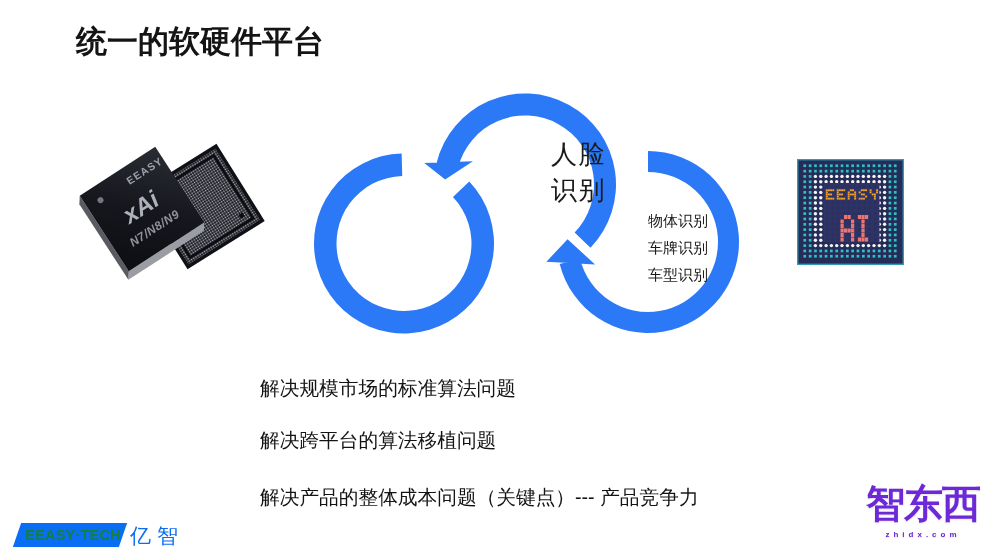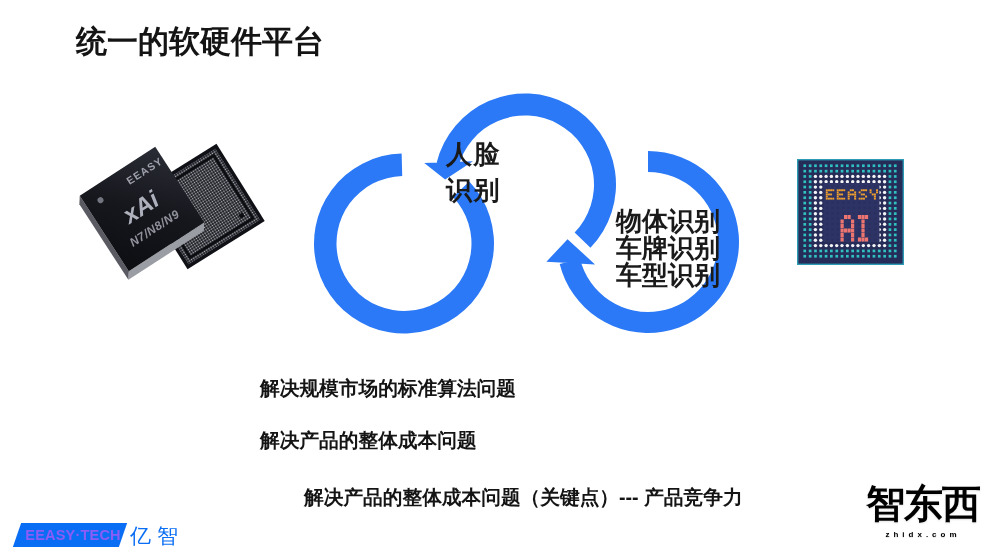--- a/index.html
+++ b/index.html
@@ -3,38 +3,38 @@
 <meta charset="utf-8">
 <style>
   html,body{margin:0;padding:0;}
   body{width:1000px;height:555px;overflow:hidden;background:#ffffff;
        font-family:"Liberation Sans",sans-serif;}
   .stage{position:absolute;left:0;top:0;width:856px;height:555px;background:#ffffff;}
   .abs{position:absolute;}
   .slide-title{left:76px;top:21px;font-size:31px;font-weight:700;color:#141414;
                letter-spacing:0px;white-space:nowrap;}
   
-  .circle-label{position:absolute;text-align:left;color:#1a1a1a;font-weight:700;white-space:pre-line;}
+  .circle-label{position:absolute;text-align:right;color:#1a1a1a;font-weight:400;white-space:pre-line;}
   .lbl-top{left:446px;top:136px;width:160px;font-size:26px;line-height:36px;letter-spacing:1.5px;}
   .lbl-left{left:332px;top:211px;width:140px;font-size:25px;line-height:29px;letter-spacing:0.5px;}
-  .lbl-right{left:616px;top:208px;width:140px;font-size:26px;line-height:26.8px;}
+  .lbl-right{left:568px;top:208px;width:140px;font-size:15px;line-height:26.8px;}
   
-  .bullet{position:absolute;left:260px;font-size:19.7px;font-weight:700;color:#141414;white-space:nowrap;}
+  .bullet{position:absolute;left:260px;font-size:19.7px;font-weight:400;color:#141414;white-space:nowrap;}
   .bullet.b1{top:375px;}
   .bullet.b2{top:427px;}
-  .bullet.b3{top:484px;margin-left:44px;}
+  .bullet.b3{top:484px;}
   
   .logo-para{left:17px;top:523px;width:106px;height:24px;background:var(--logo-blue,#0a6ef4);
              transform:skewX(-19deg);}
-  .logo-en{left:24px;top:525px;width:98px;height:20px;color:#8b5cf6;font-size:14.5px;
+  .logo-en{left:24px;top:525px;width:98px;height:20px;color:#15803d;font-size:14.5px;
            font-weight:700;letter-spacing:0.2px;text-align:center;line-height:21px;white-space:nowrap;}
   .logo-cn{left:130px;top:522px;font-size:21px;font-weight:400;color:var(--logo-blue,#0a6ef4);
            letter-spacing:6px;white-space:nowrap;}
   
-  .watermark{left:858px;top:483px;width:130px;text-align:center;color:#000000;}
+  .watermark{left:858px;top:483px;width:130px;text-align:center;color:#6d28d9;}
   .wm-name{font-size:39px;font-weight:900;letter-spacing:-1px;line-height:42px;
            text-shadow:0 1px 2px rgba(140,140,140,0.25);}
   .wm-sub{font-size:8px;font-weight:700;letter-spacing:4px;margin-top:5px;
           text-shadow:0 1px 1px rgba(140,140,140,0.25);}
 </style>
 </head>
 <body>
 
 <div class="stage">
 
@@ -505,21 +505,21 @@
         <rect x="64.40" y="65.00" width="3.22" height="4.05" fill="#ed7570"></rect>
         <rect x="64.40" y="69.50" width="3.22" height="4.05" fill="#ed7570"></rect>
         <rect x="64.40" y="74.00" width="3.22" height="4.05" fill="#ed7570"></rect>
         <rect x="60.90" y="78.50" width="3.22" height="4.05" fill="#ed7570"></rect>
         <rect x="64.40" y="78.50" width="3.22" height="4.05" fill="#ed7570"></rect>
         <rect x="67.90" y="78.50" width="3.22" height="4.05" fill="#ed7570"></rect>
       </g>
     </svg>
 
   <div class="bullet b1">解决规模市场的标准算法问题</div>
-  <div class="bullet b2">解决产品的整体成本问题</div>
+  <div class="bullet b2">解决跨平台的算法移植问题</div>
   <div class="bullet b3">解决产品的整体成本问题（关键点）--- 产品竞争力</div>
 
   <div class="abs logo-para"></div>
   <div class="abs logo-en">EEASY·TECH</div>
   <div class="abs logo-cn">亿智</div>
 
   <div class="abs watermark">
     <div class="wm-name">智东西</div>
     <div class="wm-sub">zhidx.com</div>
   </div>

